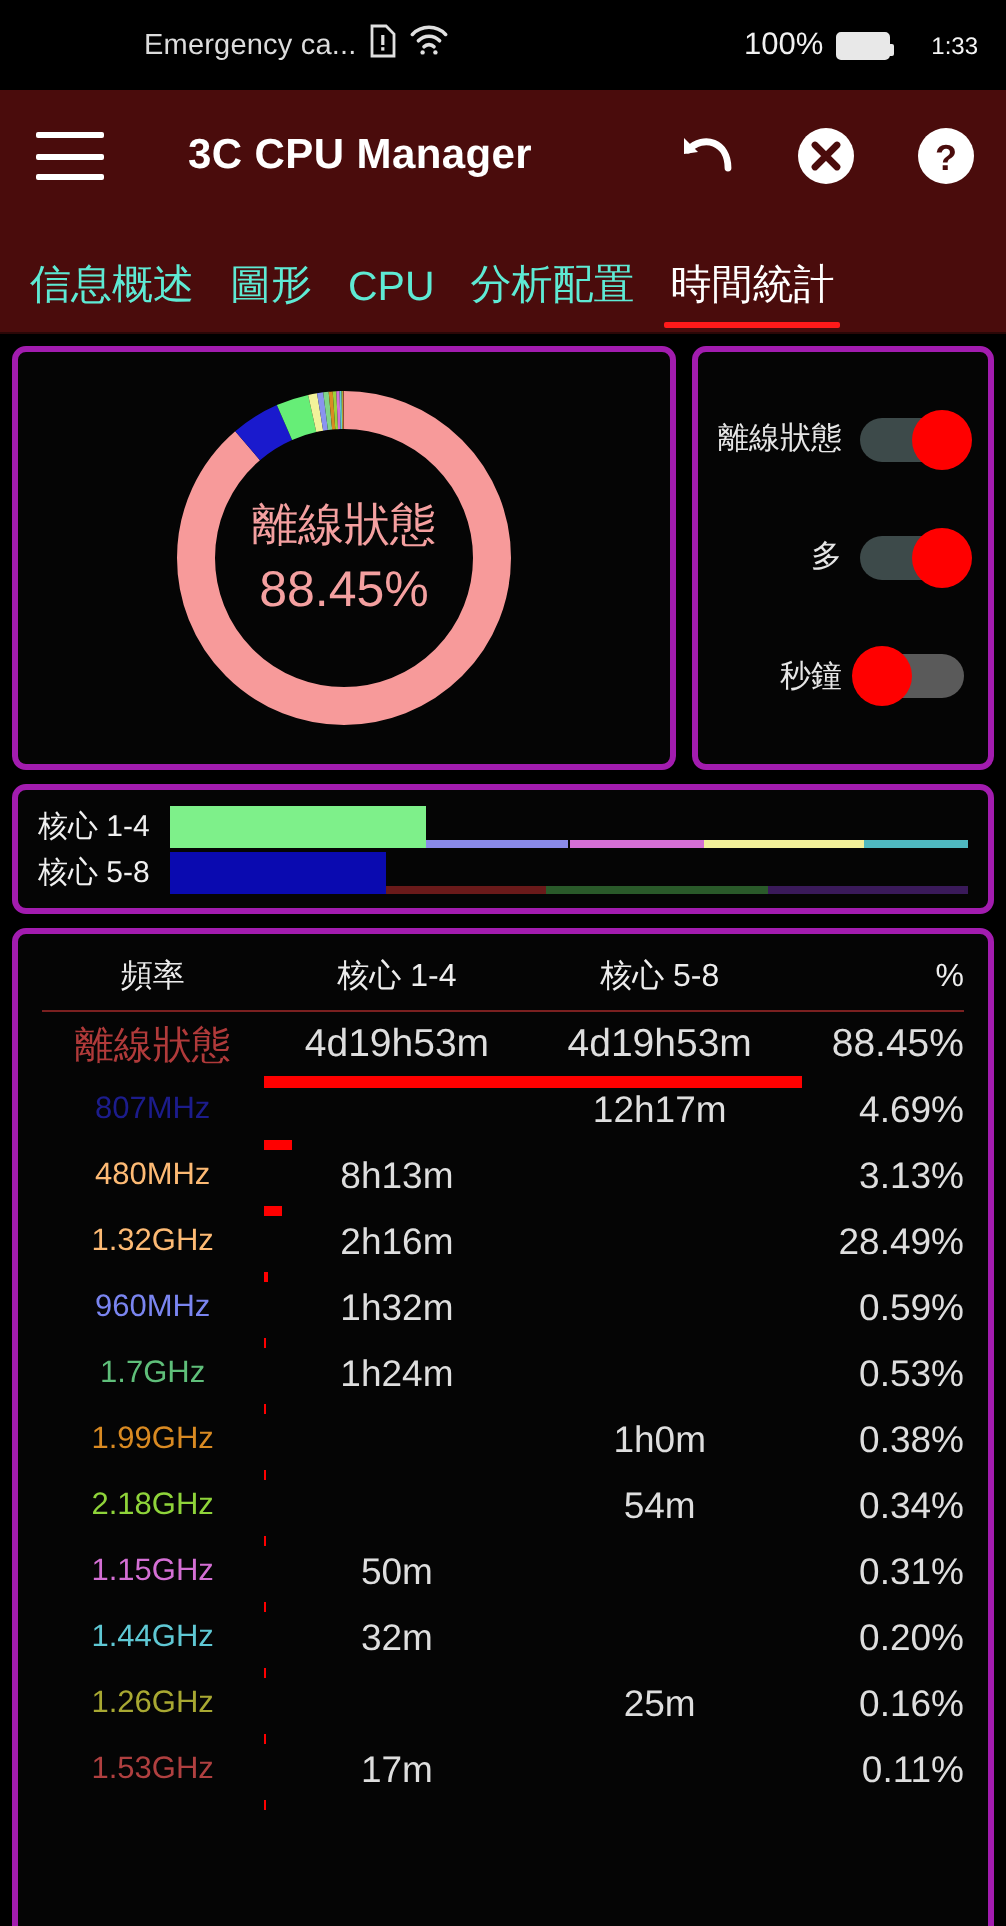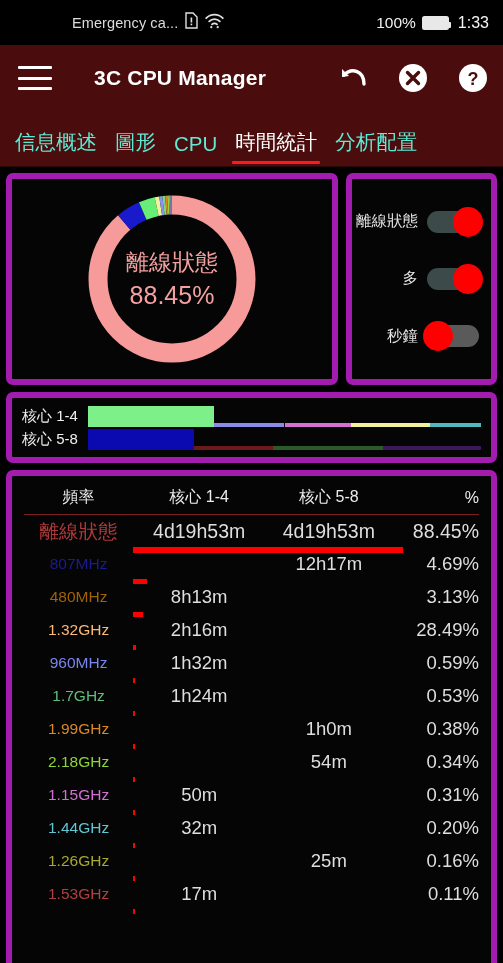--- a/index.html
+++ b/index.html
@@ -19,21 +19,21 @@
     padding:0 14px;
     position:relative;
   }
   .sb-left { display:flex; align-items:center; gap:7px; margin-left:58px; }
   .sb-carrier { font-size:14.5px; color:#dcdcdc; letter-spacing:.1px; }
   .sb-right {
     position:absolute; right:14px; top:0; height:100%;
     display:flex; align-items:center; gap:6px;
   }
   .sb-batt-pct { font-size:15.5px; color:#f0f0f0; }
-  .sb-time { font-size:16px; color:#f5f5f5; margin-left:3px; }
+  .sb-time { font-size:12px; color:#f5f5f5; margin-left:15px; }
   .batt {
     width:27px; height:14px; border:2px solid #e8e8e8; border-radius:2.5px;
     position:relative; background:#e8e8e8;
   }
   .batt:after {
     content:""; position:absolute; right:-4px; top:4px;
     width:2.5px; height:6px; background:#e8e8e8; border-radius:0 1px 1px 0;
   }
 
   
@@ -75,21 +75,21 @@
     height:3.5px; background:#ff1a1a; border-radius:1px;
   }
 
   
   .content { padding:6px 6px 0 6px; }
 
   .row-top { display:flex; gap:8px; }
 
   .panel {
     background:#050505;
-    border:6px solid #a21caf;
+    border:3px solid #a21caf;
     border-radius:7px;
   }
 
   .donut-panel { flex:1 1 auto; height:212px; display:flex;
     align-items:center; justify-content:center; }
   .donut-wrap { position:relative; width:184px; height:184px; }
   .donut-svg { display:block; }
   .donut-center {
     position:absolute; inset:0; display:flex; flex-direction:column;
     align-items:center; justify-content:center; pointer-events:none;
@@ -204,22 +204,22 @@
         <text x="15" y="22" font-size="18" font-family="Liberation Sans, sans-serif" font-weight="bold" text-anchor="middle" fill="#4a0c0c">?</text>
       </svg>
     </div>
   </div>
 </div>
 
 <div class="tabs">
   <div class="tab">信息概述</div>
   <div class="tab">圖形</div>
   <div class="tab">CPU</div>
+  <div class="tab">分析配置</div>
   <div class="tab active">時間統計</div>
-  <div class="tab">分析配置</div>
 </div>
 
 <div class="content">
 
   <div class="row-top">
 
     <div class="panel donut-panel">
       <div class="donut-wrap">
         <svg class="donut-svg" width="184" height="184" viewBox="0 0 184 184">
           <g id="donut-segments" transform="rotate(-90 92 92)">
@@ -307,21 +307,21 @@
           </tr>
           <tr>
             <td class="c-freq" style="color: rgb(28, 28, 140);">807MHz</td>
             <td class="c-c14 marker-cell">
               <span class="marker" style="width: 14.3045px;"></span>
             </td>
             <td class="c-c58">12h17m</td>
             <td class="c-pct">4.69%</td>
           </tr>
           <tr>
-            <td class="c-freq" style="color: #a16207;">480MHz</td>
+            <td class="c-freq" style="color: #fdba74;">480MHz</td>
             <td class="c-c14 marker-cell">8h13m<span class="marker" style="width: 9.5465px;"></span></td>
             <td class="c-c58"></td>
             <td class="c-pct">3.13%</td>
           </tr>
           <tr>
             <td class="c-freq" style="color: #fdba74;">1.32GHz</td>
             <td class="c-c14 marker-cell">2h16m<span class="marker" style="width: 2.623px;"></span></td>
             <td class="c-c58"></td>
             <td class="c-pct">28.49%</td>
           </tr>

